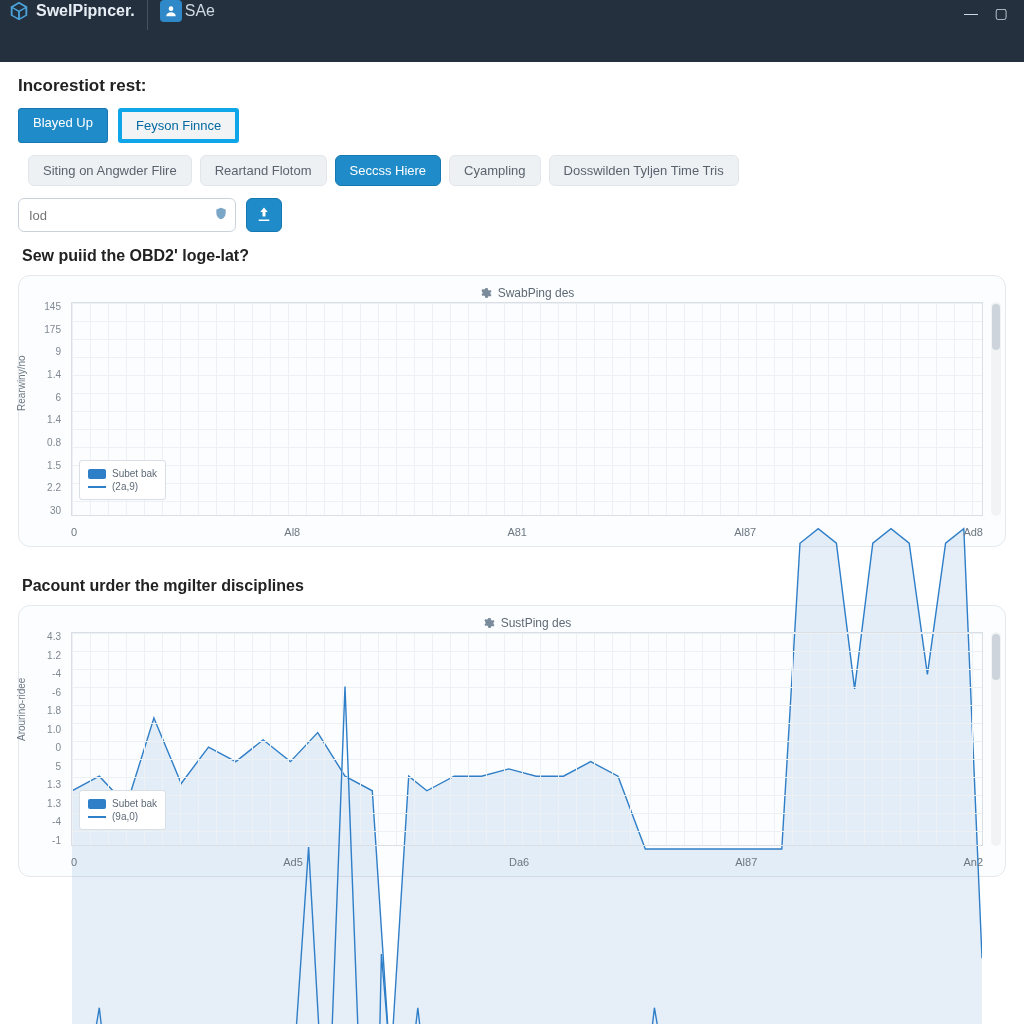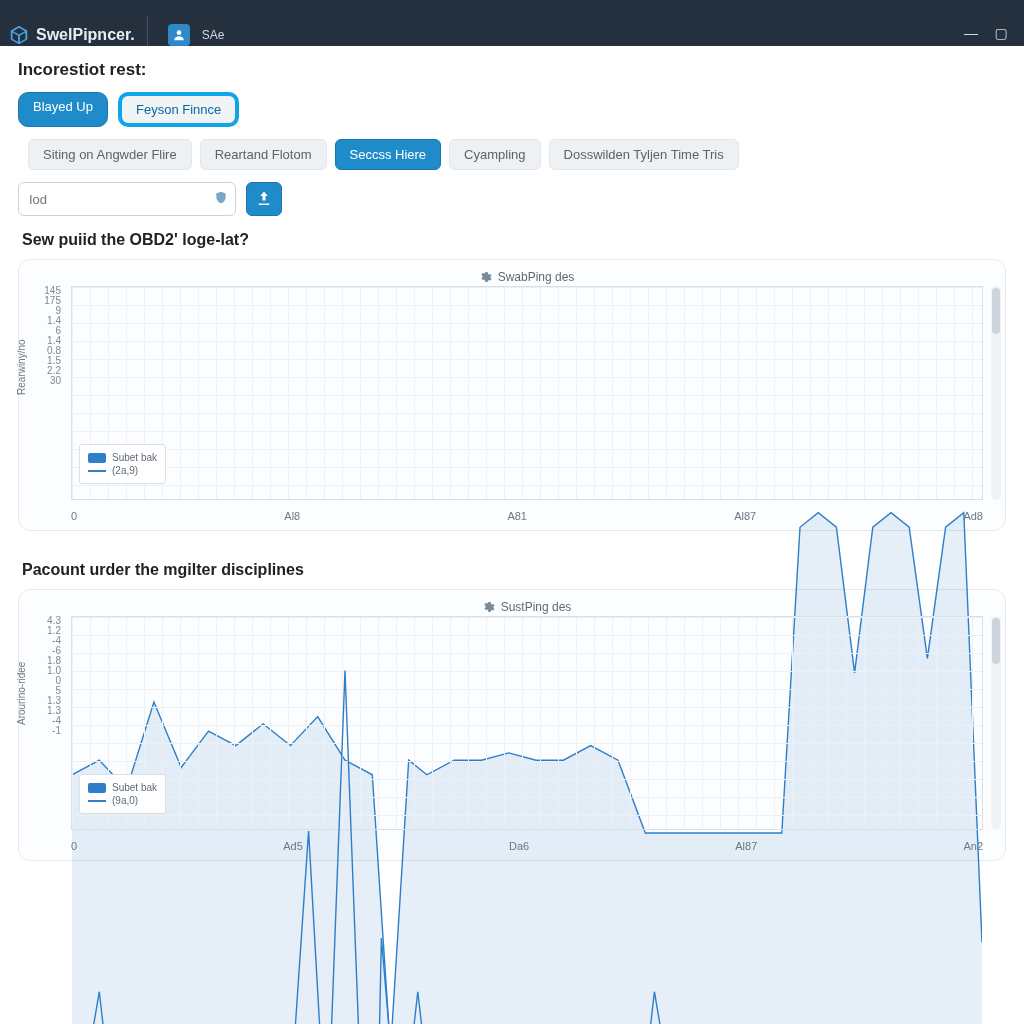--- a/index.html
+++ b/index.html
@@ -1,33 +1,33 @@
 <!DOCTYPE html>
 <html><head>
 <meta charset="utf-8">
 <style>
   * { box-sizing: border-box; margin: 0; padding: 0; }
   body { font-family: -apple-system, Segoe UI, Arial, sans-serif; font-size: 13px; color: #333; background: #fff; width: 1024px; height: 1024px; overflow: hidden; }
 
   
-  .topbar { height: 46px; background: #24303d; display: flex; align-items: flex-end; padding: 0 8px; color: #f4f6f8; }
+  .topbar { height: 62px; background: #24303d; display: flex; align-items: flex-start; padding: 0 8px; color: #f4f6f8; }
   .brand { display: flex; align-items: center; gap: 6px; font-weight: 600; font-size: 16px; color: #e8eef5; }
   .brand-icon { width: 22px; height: 22px; }
   .topbar-sep { width: 1px; height: 30px; background: #47525e; margin: 0 12px; }
-  .top-badge { display:flex; align-items:center; gap:12px; font-size:12px; color:#cfd8e2;margin-left:8px; }
+  .top-badge { display:flex; align-items:center; gap:3px; font-size:16px; color:#cfd8e2; }
   .top-badge .sq { width:22px; height:22px; background:#2f88c7; border-radius:4px; display:flex; align-items:center; justify-content:center; color:#fff; font-weight:bold; }
   .spacer { flex: 1; }
   .win-btn { width: 30px; height: 26px; display:flex; align-items:center; justify-content:center; color:#cfd8e2; font-size:14px; cursor:pointer; }
 
   
   .page { padding: 14px 18px 0 18px; }
   .page-title { font-size: 17px; font-weight: 700; color: #222; margin-bottom: 12px; }
 
   .pill-row { display: flex; gap: 10px; margin-bottom: 12px; flex-wrap: wrap; }
-  .pill { padding: 6px 14px; border-radius: 10px; font-size: 13px; cursor: pointer; border: 1px solid transparent; }
+  .pill { padding: 6px 14px; border-radius: 3px; font-size: 13px; cursor: pointer; border: 1px solid transparent; }
   .pill.primary { background: #1f8bc9; color: #fff; border-color:#1678b3; }
   .pill.light { background: #f1f3f5; color: #0369a1; border: 4px solid #0ea5e9; }
 
   .tab-row { display:flex; gap:8px; margin-bottom: 12px; flex-wrap: wrap; margin-left: 10px; }
   .tab { padding: 7px 14px; border-radius: 6px; font-size: 13px; cursor:pointer; background:#eef1f4; color:#5a636d; border:1px solid #e2e6ea; }
   .tab.active { background:#1f8bc9; color:#fff; border-color:#1678b3; }
 
   .toolbar-row { display:flex; align-items:center; gap:10px; margin-bottom: 3px; }
   .search-input { flex: 0 0 320px; height: 34px; border:1px solid #c9d2db; border-radius:6px; padding: 0 30px 0 10px; font-size:13px; color:#7a828b; background:#fff; position:relative; }
   .search-wrap { position:relative; }
@@ -45,21 +45,21 @@
   .chart-title { text-align:center; font-size:12px; color:#5e6a76; padding-top:4px; display:flex; justify-content:center; gap:6px; align-items:center; }
   .gear-icon { width:12px; height:12px; }
 
   
   .plot { position:absolute; left:52px; right:22px; top:26px; bottom:30px; border:1px solid #d9dfe5;
           background-image:
             linear-gradient(to right, #eef1f4 1px, transparent 1px),
             linear-gradient(to bottom, #eef1f4 1px, transparent 1px);
           background-size: 18px 18px;
         }
-  .yaxis { position:absolute; left:0; top:26px; bottom:30px; width:46px; display:flex; flex-direction:column; justify-content:flex-start; align-items:flex-end; padding-right:4px; font-size:10px; color:#7e8791; }
+  .yaxis { position:absolute; left:0; top:26px; bottom:30px; width:46px; display:flex; flex-direction:column; justify-content:space-between; align-items:flex-end; padding-right:4px; font-size:10px; color:#7e8791; }
   .yaxis span { line-height:1; }
   .ylabel { position:absolute; left:2px; top:50%; transform: translateY(-50%) rotate(-90deg); transform-origin:left center; font-size:10px; color:#6c7782; white-space:nowrap; }
   .xaxis { position:absolute; left:52px; right:22px; bottom:8px; display:flex; justify-content:space-between; font-size:11px; color:#6c7782; }
 
   .legend { position:absolute; left:60px; bottom:46px; background:#fff; border:1px solid #d9dfe5; border-radius:3px; padding:5px 8px; font-size:10px; color:#5e6a76; }
   .legend .row { display:flex; align-items:center; gap:6px; margin:2px 0; }
   .swatch { width:18px; height:10px; background:#2f7ec8; border-radius:2px; }
   .swatch.line { height:0; border-top:2px solid #2f7ec8; width:18px; background:none; border-radius:0; }
 
   .scrollbar { position:absolute; right:4px; top:26px; bottom:30px; width:10px; background:#f1f3f5; border-radius:5px; }

